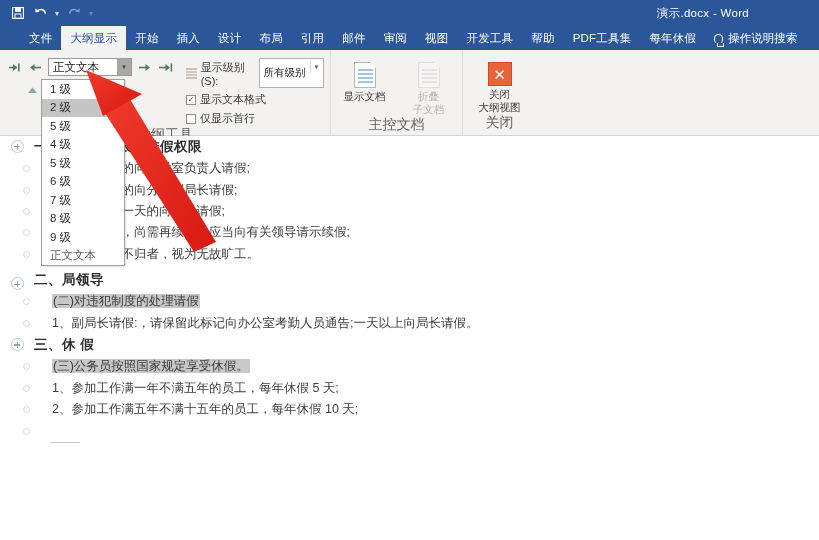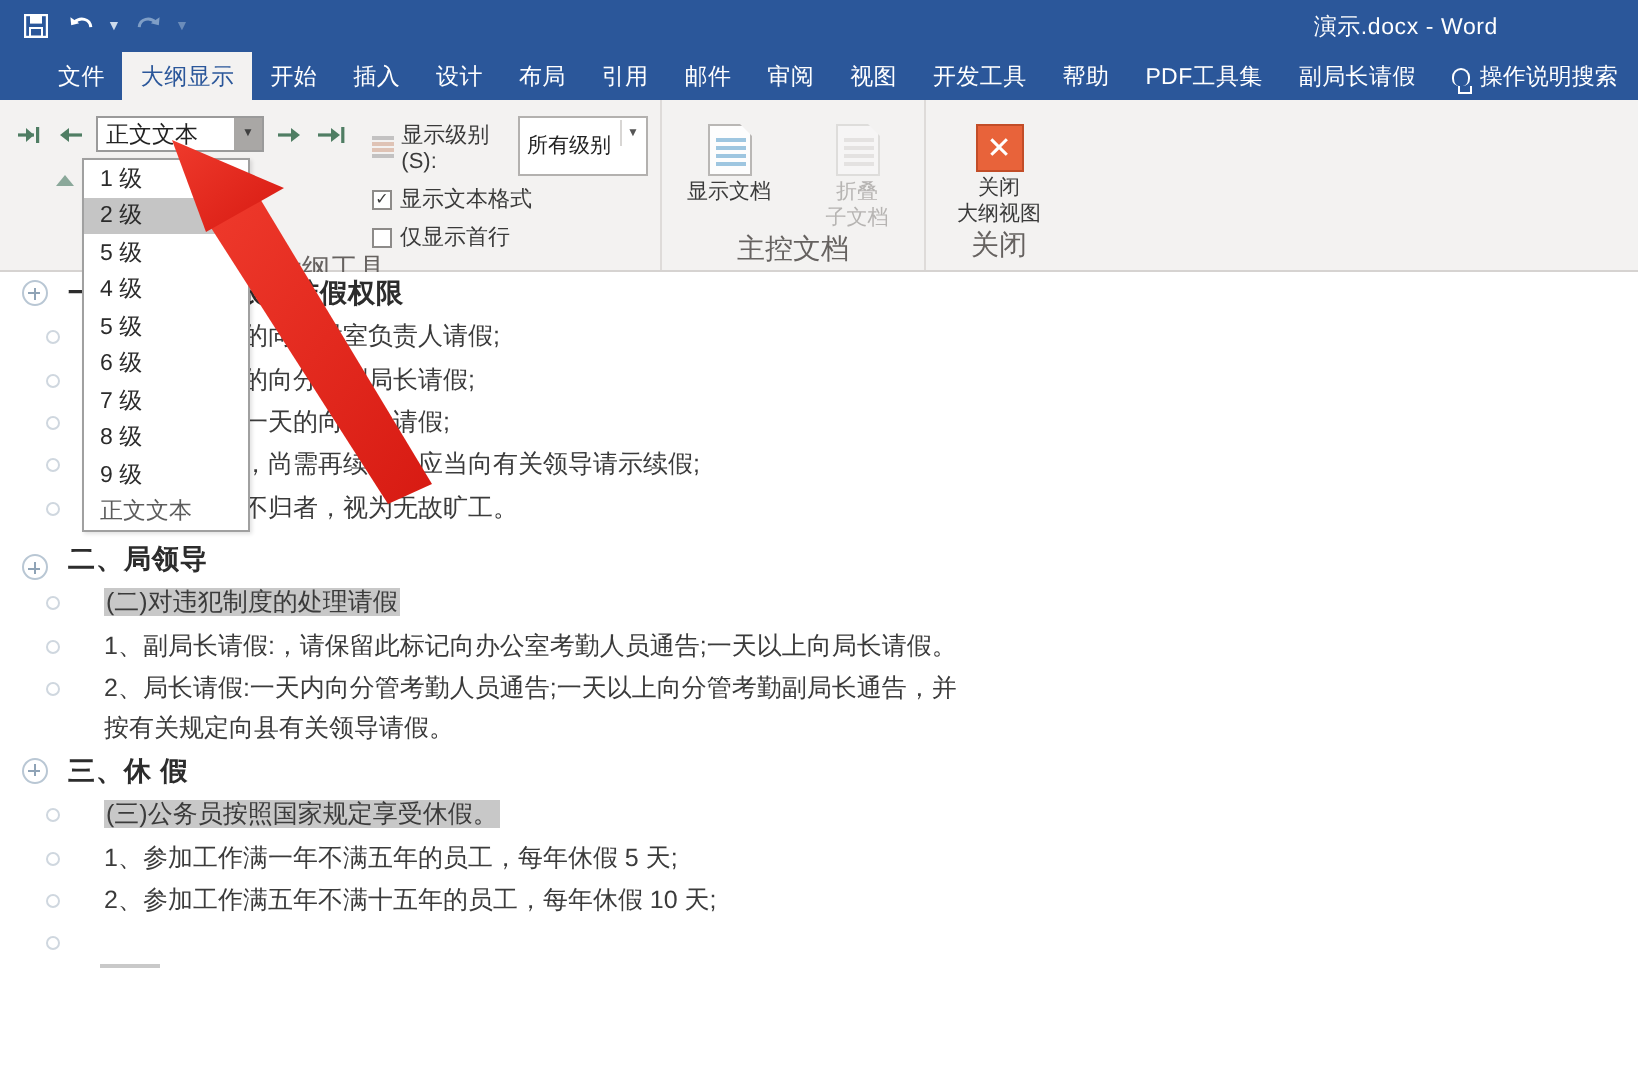--- a/index.html
+++ b/index.html
@@ -362,21 +362,21 @@
   <div class="tab">插入</div>
   <div class="tab">设计</div>
   <div class="tab">布局</div>
   <div class="tab">引用</div>
   <div class="tab">邮件</div>
   <div class="tab">审阅</div>
   <div class="tab">视图</div>
   <div class="tab">开发工具</div>
   <div class="tab">帮助</div>
   <div class="tab">PDF工具集</div>
-  <div class="tab">副局长请假</div>
+  <div class="tab">每年休假</div>
   <div class="tell-me">
     <span class="bulb"></span>
     <span>操作说明搜索</span>
   </div>
 </div>
 
 <div class="ribbon">
 
   <div class="group" style="width:330px;">
     <div class="group-body" style="width:100%;">
@@ -539,26 +539,20 @@
     <span class="bt-wrap"><span class="body-text hl">(二)对违犯制度的处理请假</span></span>
   </div>
 
   <div class="outline-row">
     <span class="marker indent1">
         <span class="m-dot"></span>
       </span>
     <span class="bt-wrap"><span class="body-text">1、副局长请假:，请保留此标记向办公室考勤人员通告;一天以上向局长请假。</span></span>
   </div>
 
-  <div class="outline-row">
-    <span class="marker indent1">
-        <span class="m-dot"></span>
-      </span>
-    <span class="bt-wrap"><span class="body-text">2、局长请假:一天内向分管考勤人员通告;一天以上向分管考勤副局长通告，并按有关规定向县有关领导请假。</span></span>
-  </div>
 
   <div class="outline-row" style="margin-top:0;">
     <span class="marker">
         <span class="m-plus"></span>
       </span>
     <span class="heading1">三、休 假</span>
   </div>
 
   <div class="outline-row">
     <span class="marker indent1">

